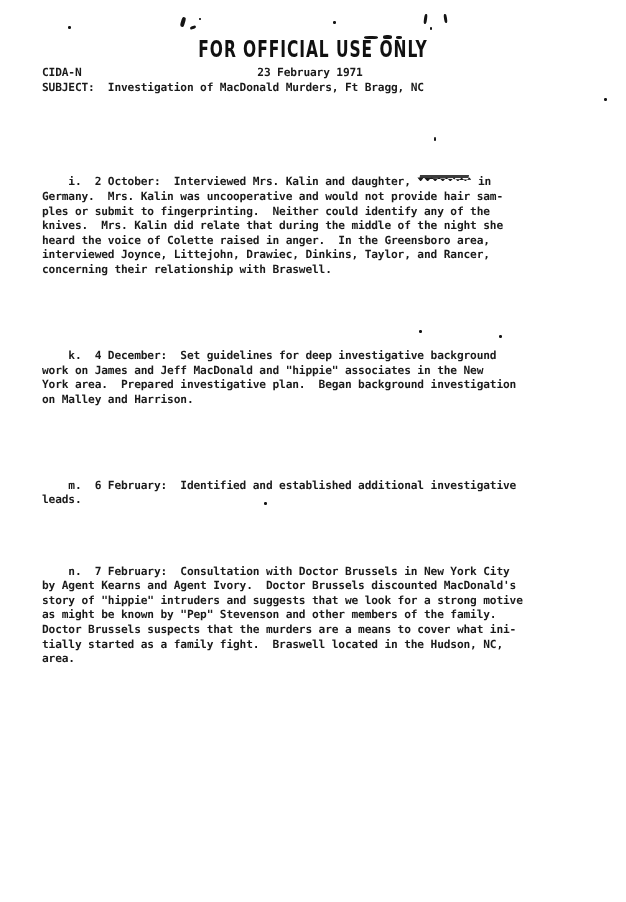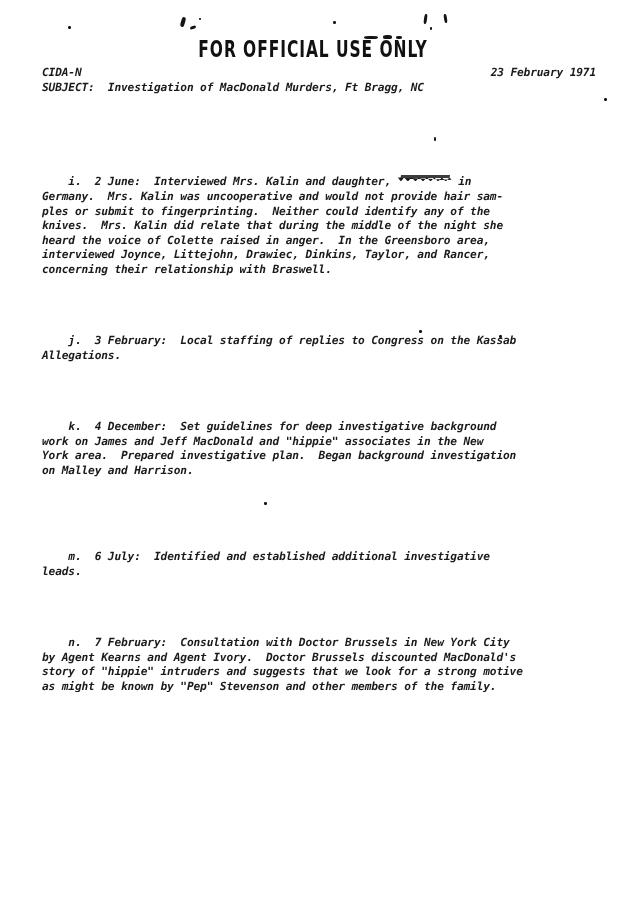--- a/index.html
+++ b/index.html
@@ -48,32 +48,31 @@
   .typed {
     position: absolute;
     font-family: "DejaVu Sans Mono", "Liberation Mono", monospace;
     font-size: 11.2px;
     font-weight: bold;
     line-height: 14.6px;
     color: #1a1a1a;
     white-space: pre-wrap;
     letter-spacing: -0.15px;
     text-rendering: geometricPrecision;
-    font-style: italic;
   }
 
   #ref-line {
     left: 42px;
     top: 66px;
   }
   #date-line {
-    left: 0;
+    left: 12px;
     top: 66px;
     width: 596px;
-    text-align: right;
+    text-align: center;
     white-space: pre;
   }
   #subject-line {
     left: 42px;
     top: 81px;
     white-space: pre;
   }
 
   #body-block {
     left: 42px;
@@ -213,38 +212,36 @@
 
   <div id="ref-line" class="typed">CIDA-N</div>
 
   <div id="date-line" class="typed">23 February 1971</div>
 
   <div id="subject-line" class="typed">SUBJECT:  Investigation of MacDonald Murders, Ft Bragg, NC</div>
 
   <div id="body-block" class="typed">
 
 
-    <p class="para"><span>    i.  2 June:  Interviewed Mrs. Kalin and daughter, </span><span class="obscured-name"></span><span> in
+    <p class="para"><span>    i.  2 October:  Interviewed Mrs. Kalin and daughter, </span><span class="obscured-name"></span><span> in
 Germany.  Mrs. Kalin was uncooperative and would not provide hair sam-
 ples or submit to fingerprinting.  Neither could identify any of the
 knives.  Mrs. Kalin did relate that during the middle of the night she
 heard the voice of Colette raised in anger.  In the Greensboro area,
 interviewed Joynce, Littejohn, Drawiec, Dinkins, Taylor, and Rancer,
 concerning their relationship with Braswell.</span></p>
 
-    <p class="para">    j.  3 February:  Local staffing of replies to Congress on the Kassab
-Allegations.</p>
 
     <p class="para">    k.  4 December:  Set guidelines for deep investigative background
 work on James and Jeff MacDonald and "hippie" associates in the New
 York area.  Prepared investigative plan.  Began background investigation
 on Malley and Harrison.</p>
 
 
-    <p class="para">    m.  6 July:  Identified and established additional investigative
+    <p class="para">    m.  6 February:  Identified and established additional investigative
 leads.</p>
 
     <p class="para">    n.  7 February:  Consultation with Doctor Brussels in New York City
 by Agent Kearns and Agent Ivory.  Doctor Brussels discounted MacDonald's
 story of "hippie" intruders and suggests that we look for a strong motive
 as might be known by "Pep" Stevenson and other members of the family.
 Doctor Brussels suspects that the murders are a means to cover what ini-
 tially started as a family fight.  Braswell located in the Hudson, NC,
 area.</p>
 

